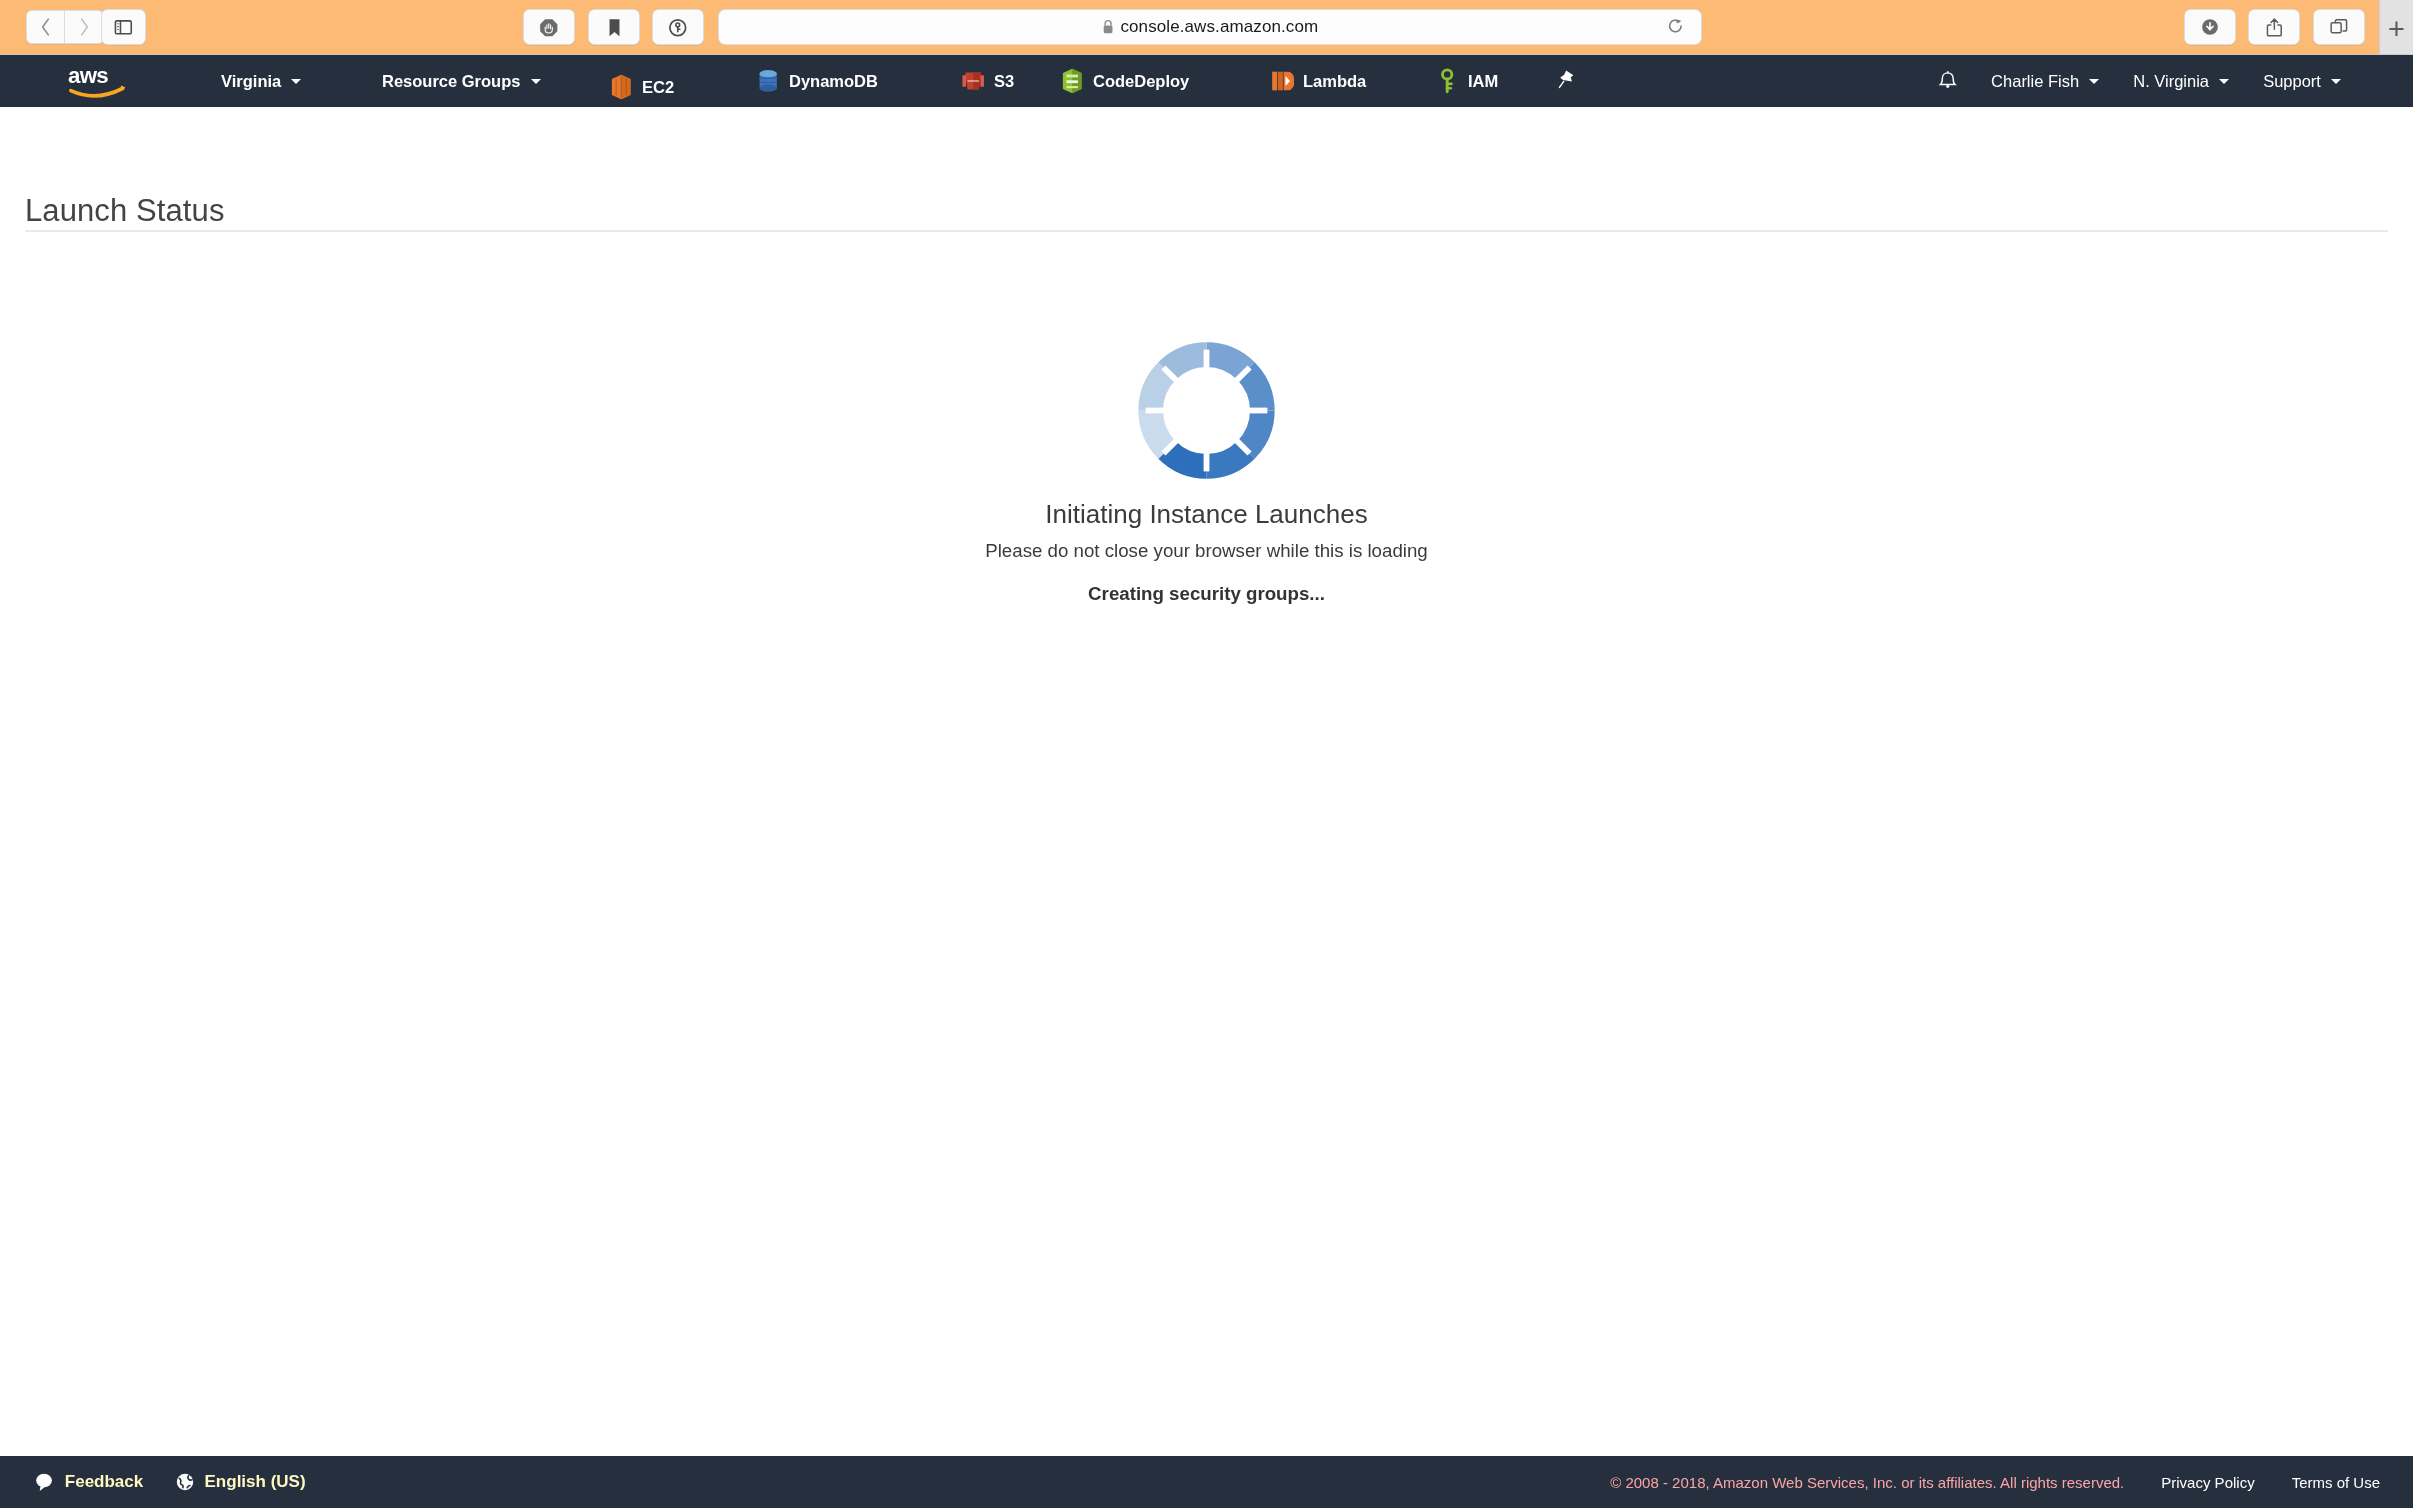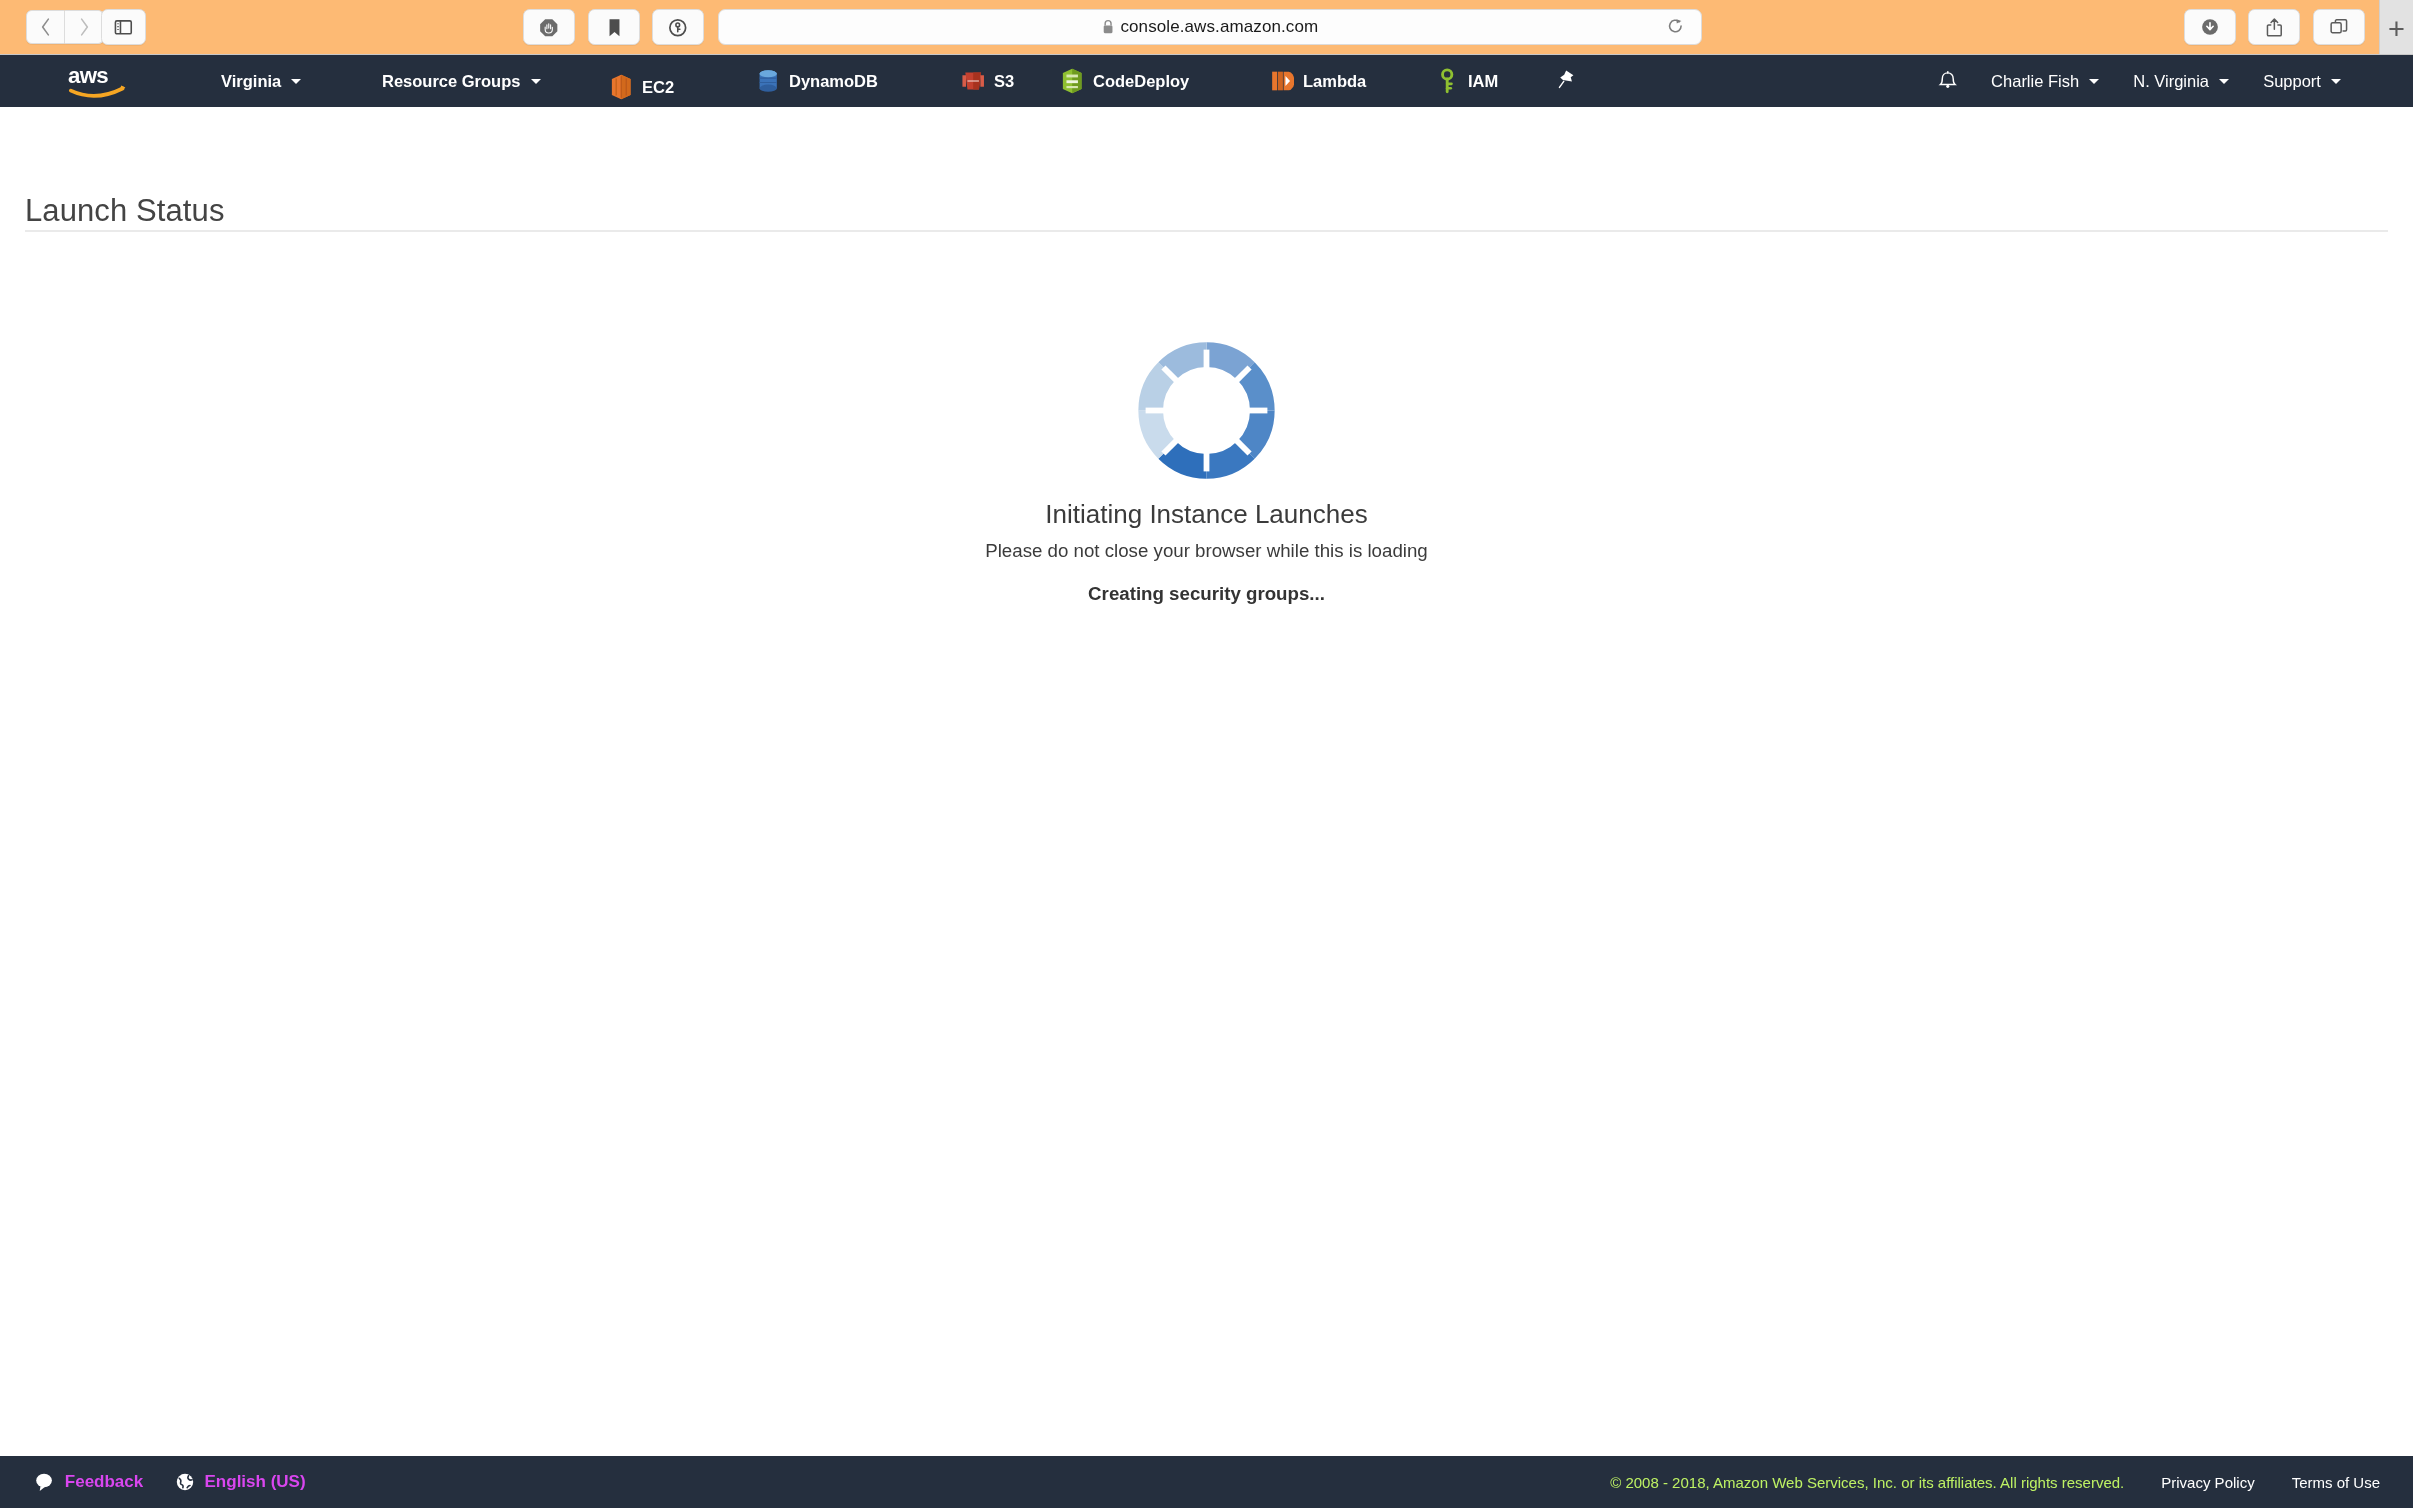--- a/index.html
+++ b/index.html
@@ -224,34 +224,34 @@
     position: absolute;
     left: 34px;
     display: flex;
     align-items: center;
     gap: 32px;
   }
   .footer-link {
     display: flex;
     align-items: center;
     gap: 9.3px;
-    color: #d946ef;
+    color: #fef9c3;
     font-size: 17px;
     font-weight: bold;
     white-space: nowrap;
   }
   .footer-right {
     position: absolute;
     right: 33px;
     display: flex;
     align-items: center;
     gap: 37px;
   }
   .copyright {
-    color: #bef264;
+    color: #fca5a5;
     font-size: 15px;
     white-space: nowrap;
     margin-left: 41px;
   }
   .footer-right .legal {
     color: #ffffff;
     font-size: 15px;
     white-space: nowrap;
   }
 </style>

